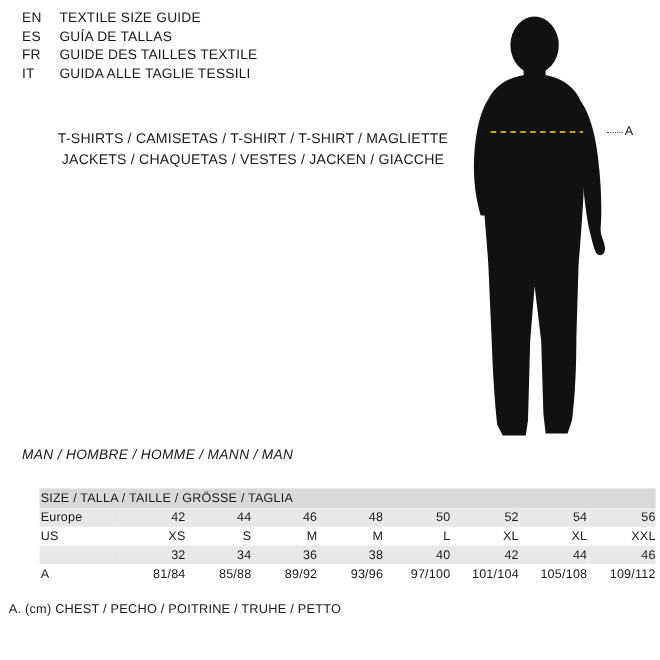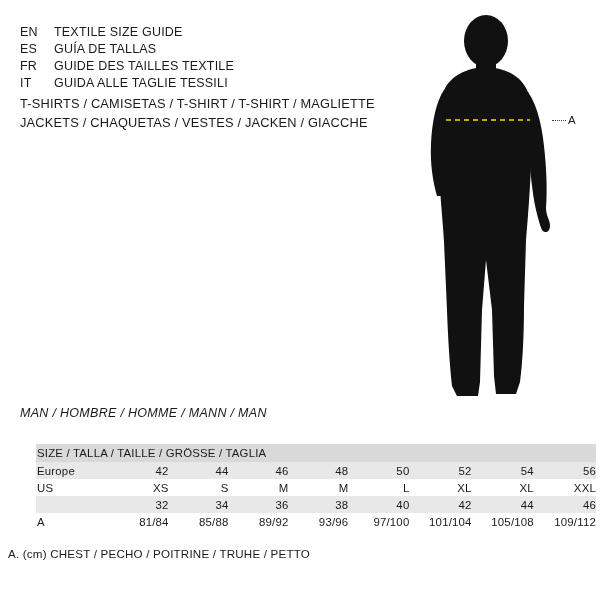--- a/index.html
+++ b/index.html
@@ -14,43 +14,44 @@
     font-family: "Liberation Sans", sans-serif;
     color: #1a1a1a;
     position: relative;
     overflow: hidden;
   }
 
   
   .lang-block {
     position: absolute;
     left: 20px;
-    top: 24px;
+    top: 8px;
     width: 380px;
   }
   .lang-row {
     display: flex;
     align-items: baseline;
     font-size: 12.5px;
     line-height: 17px;
     letter-spacing: 0.2px;
   }
   .lang-code {
     width: 34px;
     flex: 0 0 34px;
     font-size: 12.5px;
   }
   .lang-text { white-space: nowrap; }
 
   
   .cat-block {
     position: absolute;
     left: 20px;
-    top: 94px;
+    top: 116px;
     width: 420px;
+    text-align: center;
   }
   .cat-line {
     font-size: 12.8px;
     line-height: 19px;
     letter-spacing: 0.2px;
     white-space: nowrap;
   }
 
   
   .figure-wrap {

